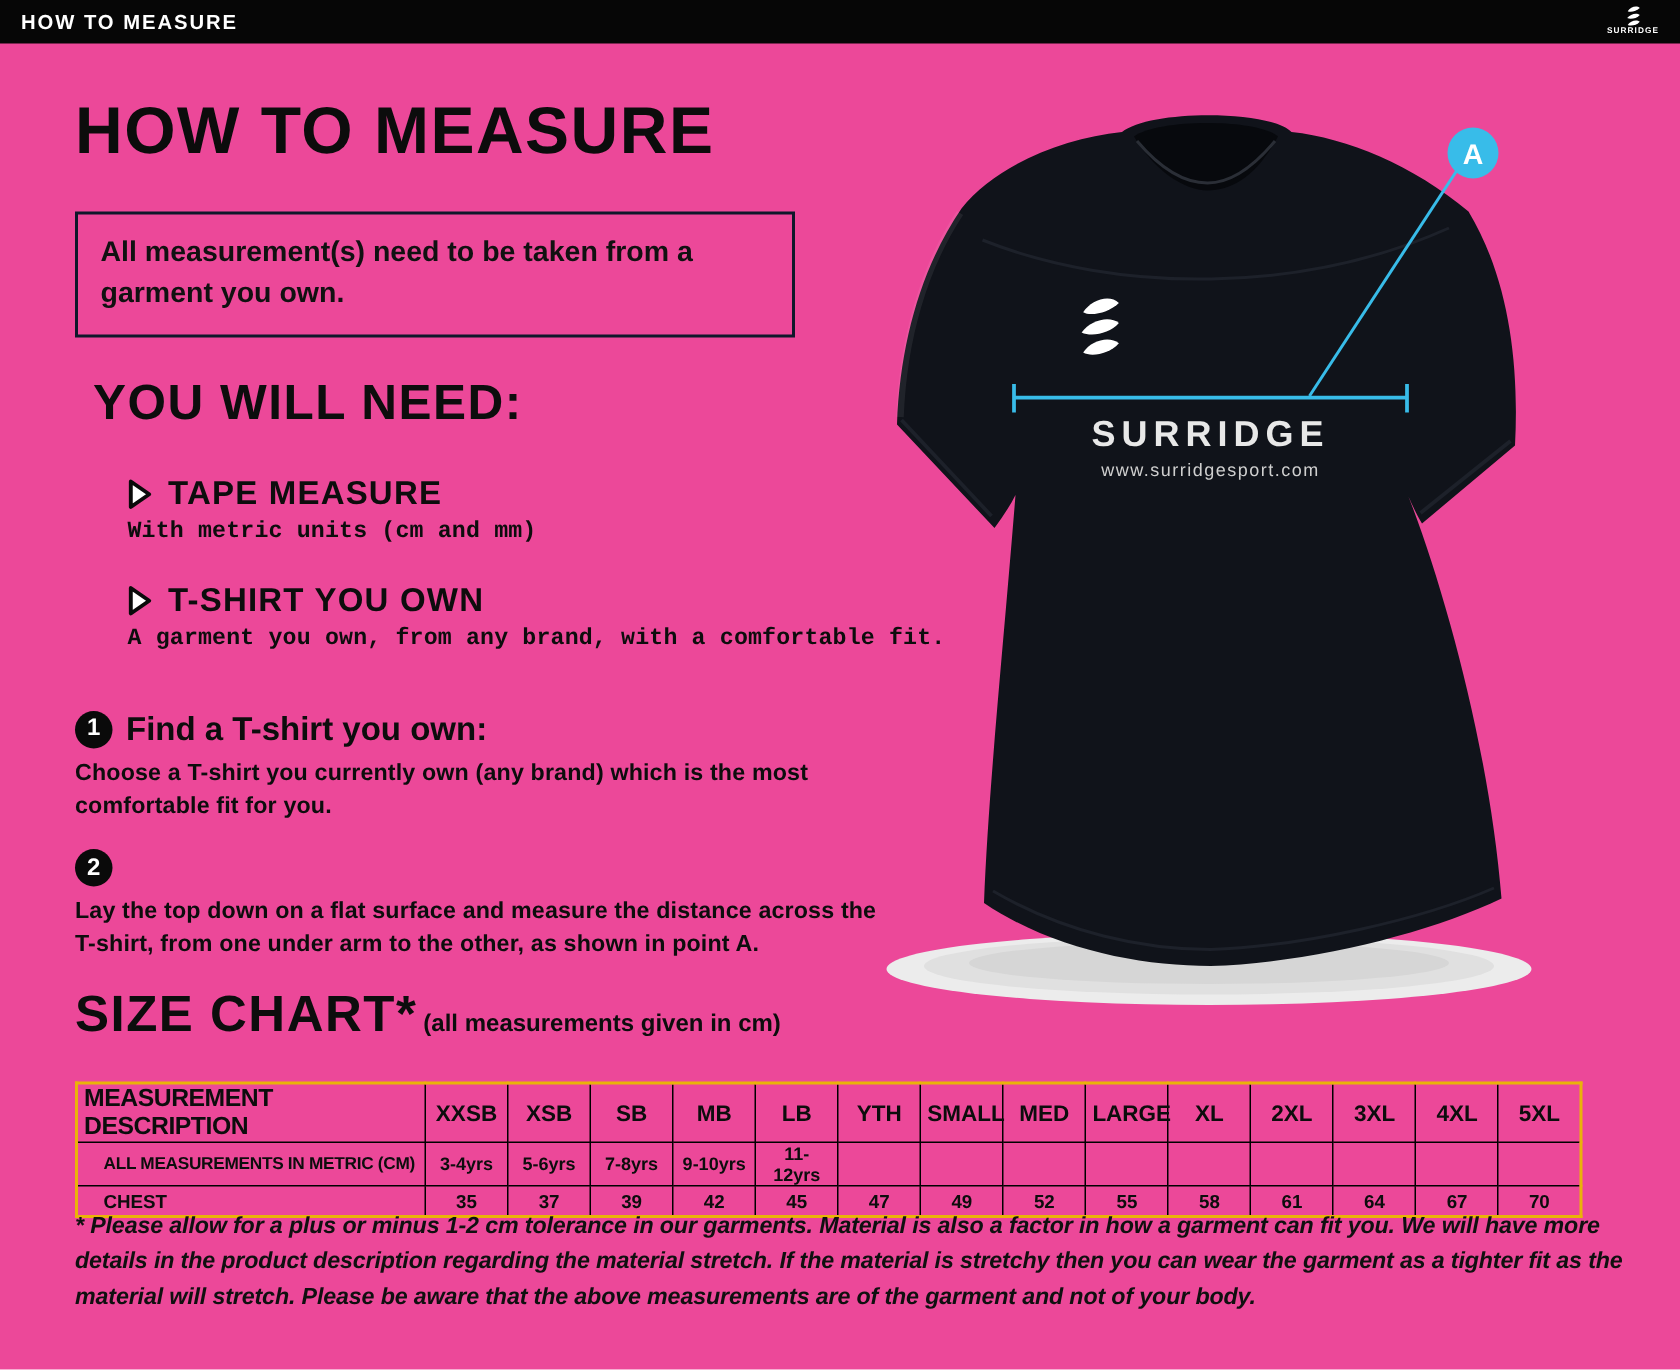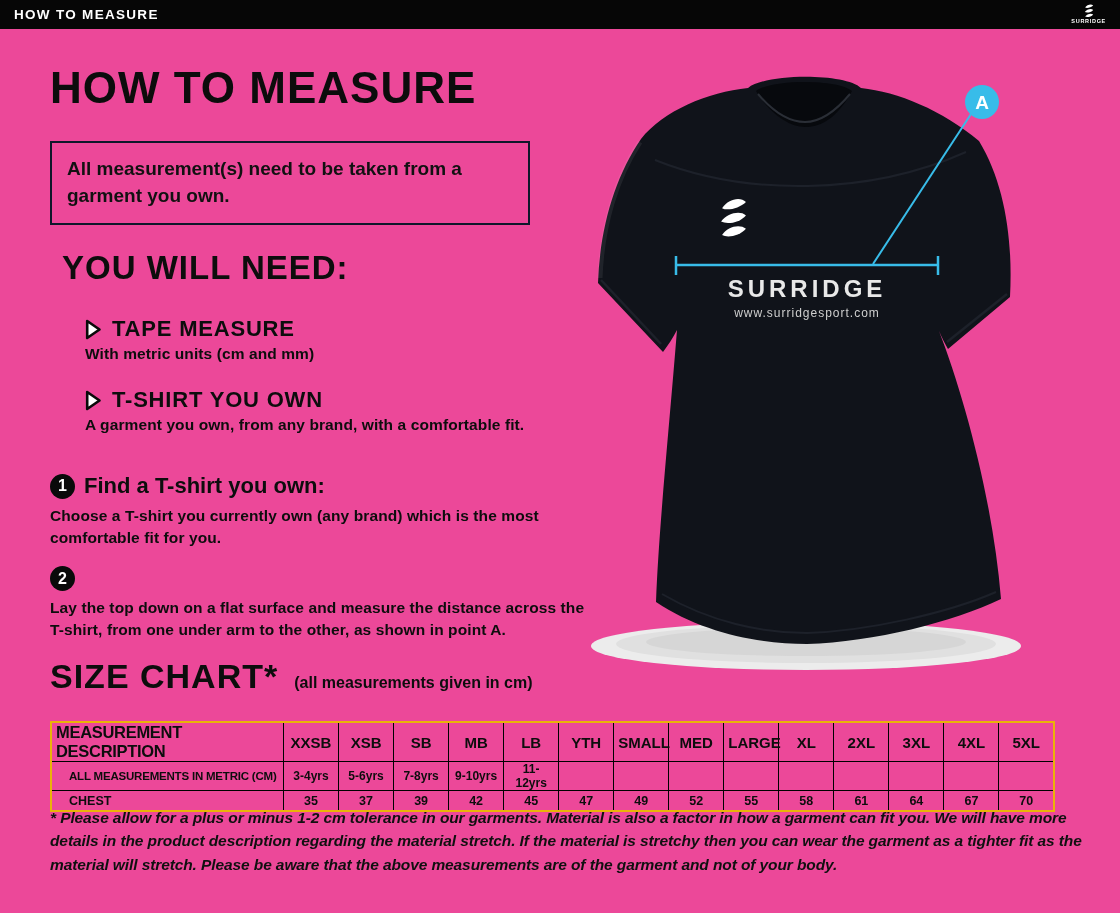--- a/index.html
+++ b/index.html
@@ -19,31 +19,31 @@
                 letter-spacing:1px; color:#0c0c0c; }
   .notice { position:absolute; left:50px; top:141px; width:446px; border:2px solid #0f172a;
             padding:13px 15px; font-size:19px; font-weight:700; line-height:1.42; color:#111; }
   .ywn-heading { position:absolute; left:50px; top:249px; font-size:33px; font-weight:800; letter-spacing:1px;margin-left:12px; }
 
   .need-item { position:absolute; left:50px;margin-left:35px; }
   .need-item.first  { top:316px; }
   .need-item.second { top:387px; }
   .need-head { display:flex; align-items:center; gap:10px; font-size:22px; font-weight:800; letter-spacing:.8px; }
   .tri-icon { flex:0 0 auto; }
-  .need-desc { font-size:15.5px; font-weight:700; margin-top:3px; letter-spacing:.1px; }
+  .need-desc { font-size:15.5px; font-weight:700; margin-top:3px; letter-spacing:.1px;font-family:Liberation Mono, monospace; }
 
   .step { position:absolute; left:50px; width:545px; }
   .step.first  { top:473px; }
   .step.second { top:566px; }
   .step-head { display:flex; align-items:center; gap:9px; font-size:22px; font-weight:800; }
   .step-num { width:25px; height:25px; border-radius:50%; background:#0a0a0a; color:#fff;
               font-size:16px; font-weight:800; display:flex; align-items:center; justify-content:center; }
   .step-desc { margin-top:6px; font-size:15.5px; font-weight:700; line-height:1.45; letter-spacing:.1px; }
 
-  .size-chart-head { position:absolute; left:50px; top:657px; display:flex; align-items:baseline; gap:16px; }
+  .size-chart-head { position:absolute; left:50px; top:657px; display:flex; align-items:baseline; gap:4px; }
   .size-chart-title { font-size:34px; font-weight:800; letter-spacing:1px; }
   .size-chart-sub { font-size:16px; font-weight:700; }
 
   table.size-chart { position:absolute; left:50px; top:721px; width:1005px; border-collapse:collapse;
                      table-layout:fixed; border:2px solid #eab308; }
   .size-chart th, .size-chart td { border:1.5px solid #000; padding:0 4px; font-weight:700; text-align:center; }
   .size-chart thead th { font-size:15px; height:25px; }
   .size-chart thead th.first { text-align:left; font-size:16.5px; letter-spacing:-.3px; width:223px; }
   .size-chart tbody td { font-size:12.5px; height:19px; }
   .size-chart tbody td.first { text-align:left;padding-left:17px; }

